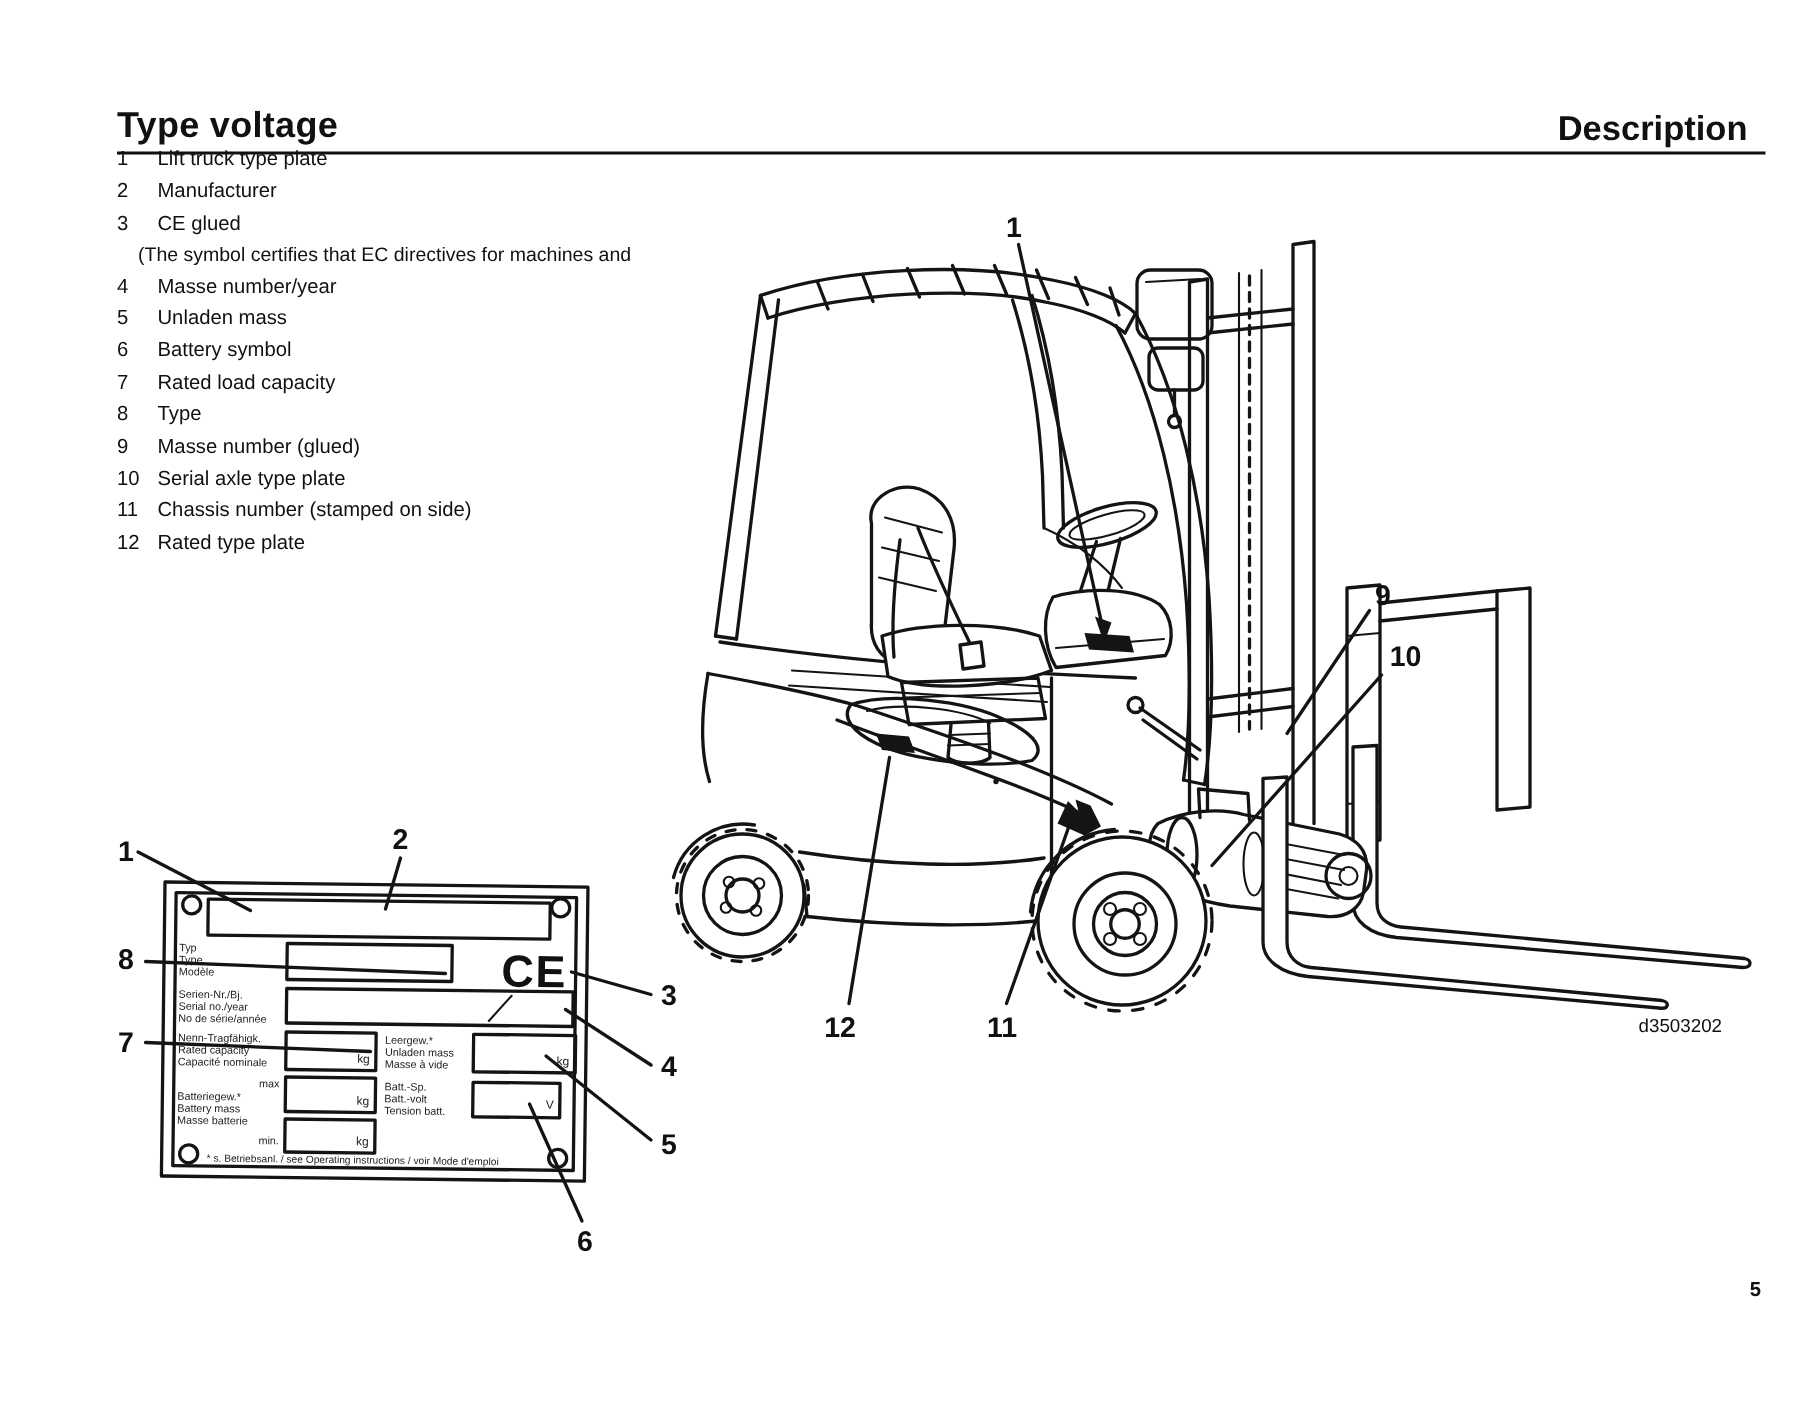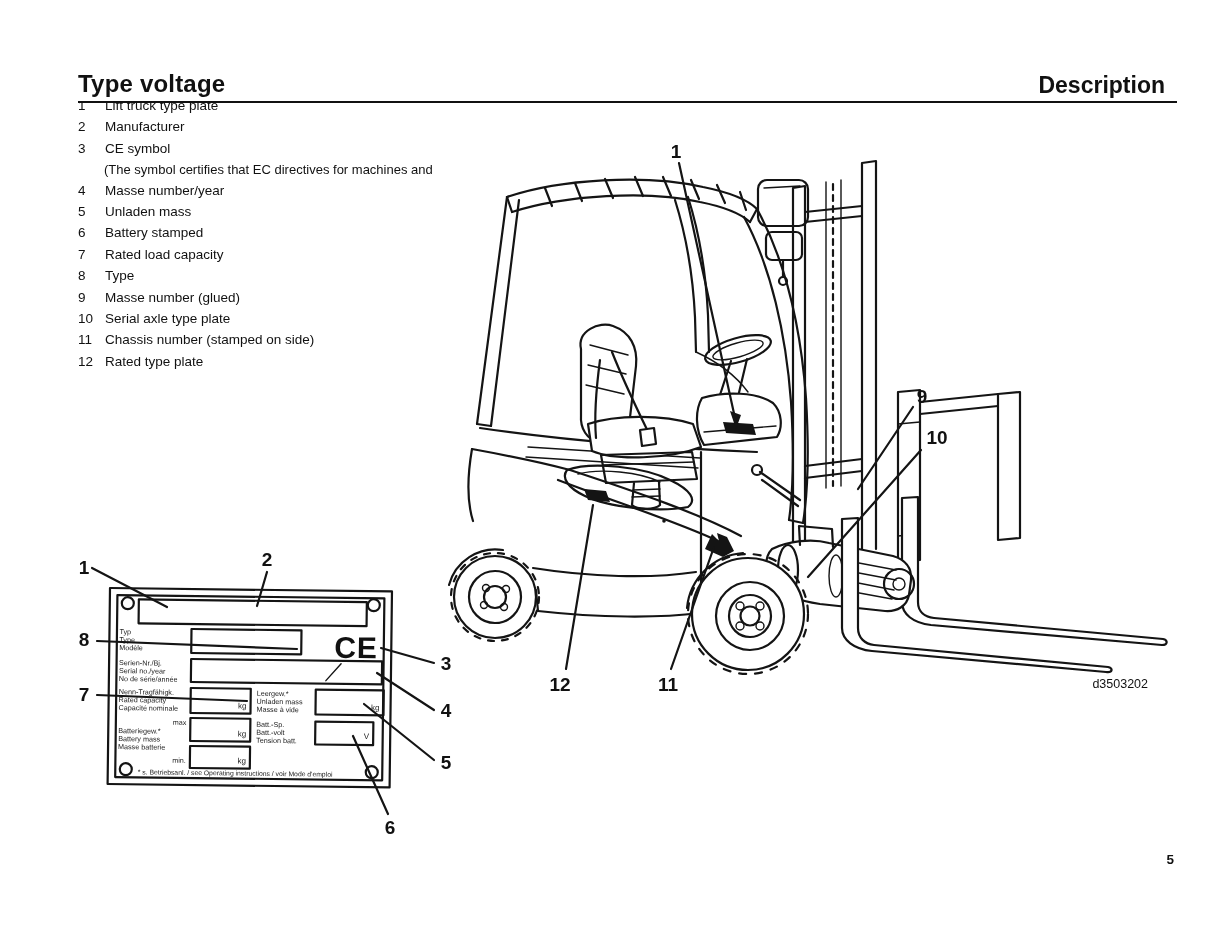--- a/index.html
+++ b/index.html
@@ -6,21 +6,21 @@
   body{
     width:1210px;height:935px;position:relative;background:#fff;
     font-family:"Liberation Sans", sans-serif;color:#111;overflow:hidden;
   }
   .hdr-left{position:absolute;left:78px;top:70px;font-size:24px;font-weight:bold;letter-spacing:.2px;}
   .hdr-right{position:absolute;right:45px;top:72px;font-size:23px;font-weight:bold;}
   .hdr-rule{position:absolute;left:78px;top:101px;width:1099px;height:2.4px;background:#111;}
   .legend{position:absolute;left:78px;top:98px;}
   .li{height:21.4px;font-size:13.5px;white-space:nowrap;}
   .li .num{display:inline-block;width:27px;}
-  .note{height:16.4px;font-size:13px;margin-left:26px;white-space:nowrap;}
+  .note{height:16.4px;font-size:13px;margin-left:14px;white-space:nowrap;}
   .pageno{position:absolute;right:36px;top:852px;font-size:13.5px;font-weight:bold;}
   svg.fig{position:absolute;left:0;top:0;}
   svg .ln{stroke:#141414;fill:none;stroke-width:2.2;stroke-linejoin:round;stroke-linecap:round;}
   svg .thin{stroke-width:1.4;}
   svg .blk{fill:#141414;stroke:none;}
   svg .wfill{fill:#fff;}
   svg text{fill:#111;}
   svg .co{font-family:"Liberation Sans",sans-serif;font-size:19px;font-weight:bold;text-anchor:middle;}
   svg .tiny{font-family:"Liberation Sans",sans-serif;font-size:7.2px;fill:#222;}
   svg .tinyr{font-family:"Liberation Sans",sans-serif;font-size:7.2px;fill:#222;text-anchor:end;}
@@ -32,25 +32,25 @@
 </head>
 <body>
 
 <div class="hdr-left">Type voltage</div>
 <div class="hdr-right">Description</div>
 <div class="hdr-rule"></div>
 
 <div class="legend">
   <div class="li"><span class="num">1</span><span>Lift truck type plate</span></div>
   <div class="li"><span class="num">2</span><span>Manufacturer</span></div>
-  <div class="li"><span class="num">3</span><span>CE symbol</span></div>
+  <div class="li"><span class="num">3</span><span>CE glued</span></div>
   <div class="note">(The symbol certifies that EC directives for machines and</div>
   <div class="li" style="margin-top:4px"><span class="num">4</span><span>Masse number/year</span></div>
   <div class="li"><span class="num">5</span><span>Unladen mass</span></div>
-  <div class="li"><span class="num">6</span><span>Battery stamped</span></div>
+  <div class="li"><span class="num">6</span><span>Battery symbol</span></div>
   <div class="li"><span class="num">7</span><span>Rated load capacity</span></div>
   <div class="li"><span class="num">8</span><span>Type</span></div>
   <div class="li"><span class="num">9</span><span>Masse number (glued)</span></div>
   <div class="li"><span class="num">10</span><span>Serial axle type plate</span></div>
   <div class="li"><span class="num">11</span><span>Chassis number (stamped on side)</span></div>
   <div class="li"><span class="num">12</span><span>Rated type plate</span></div>
 </div>
 
 <svg class="fig" width="1210" height="935" viewBox="0 0 1210 935">
 

